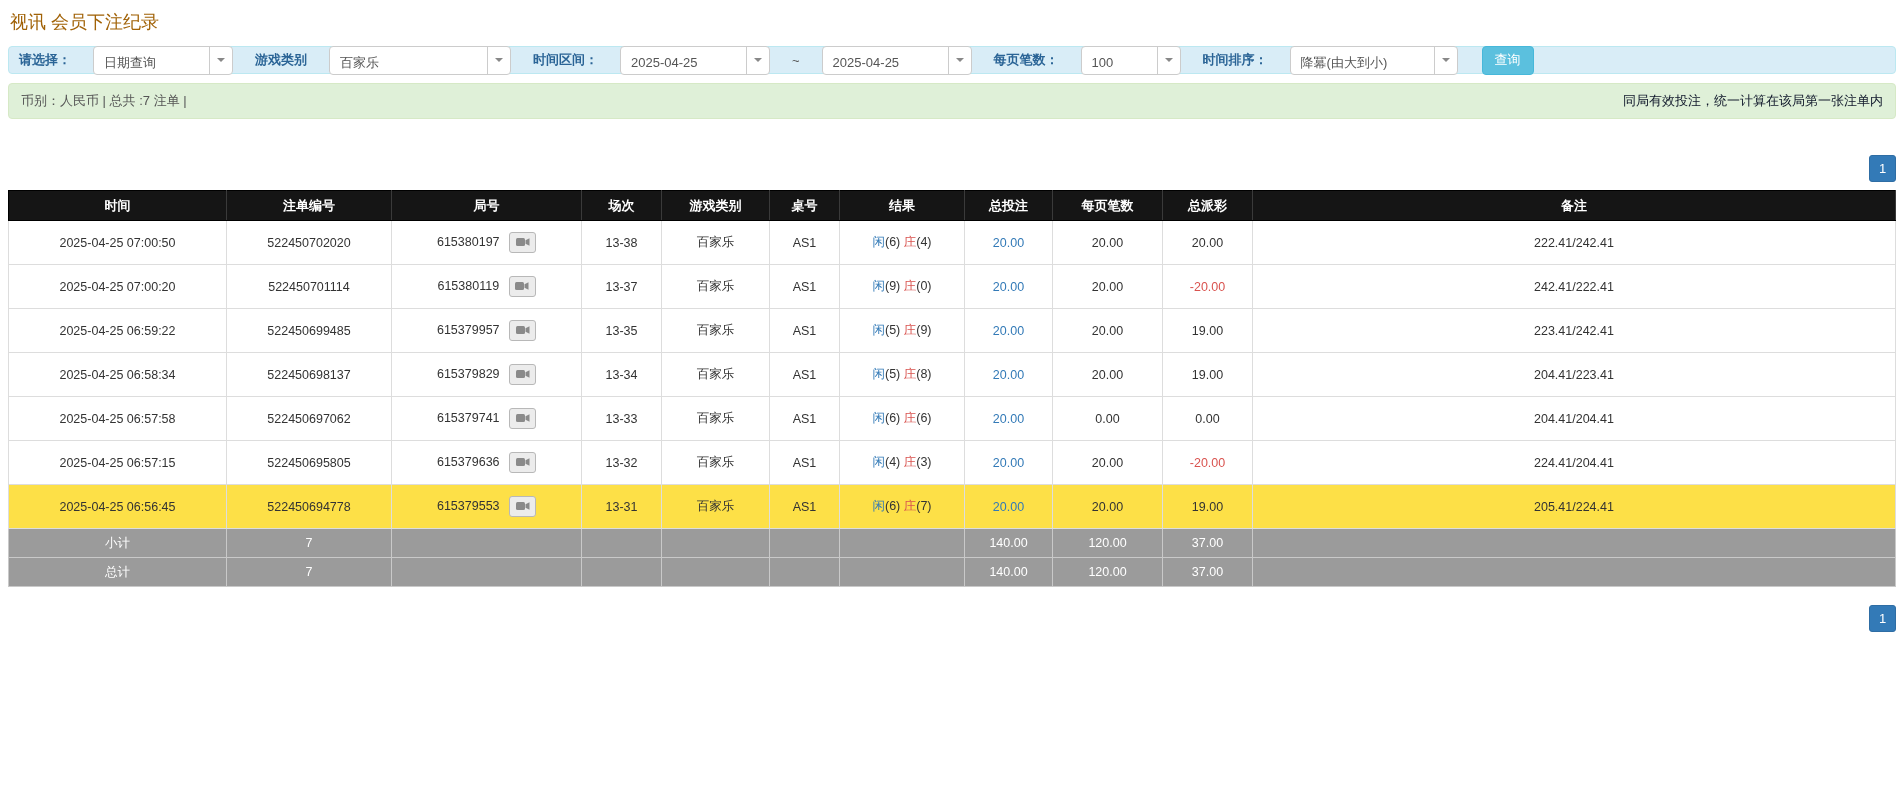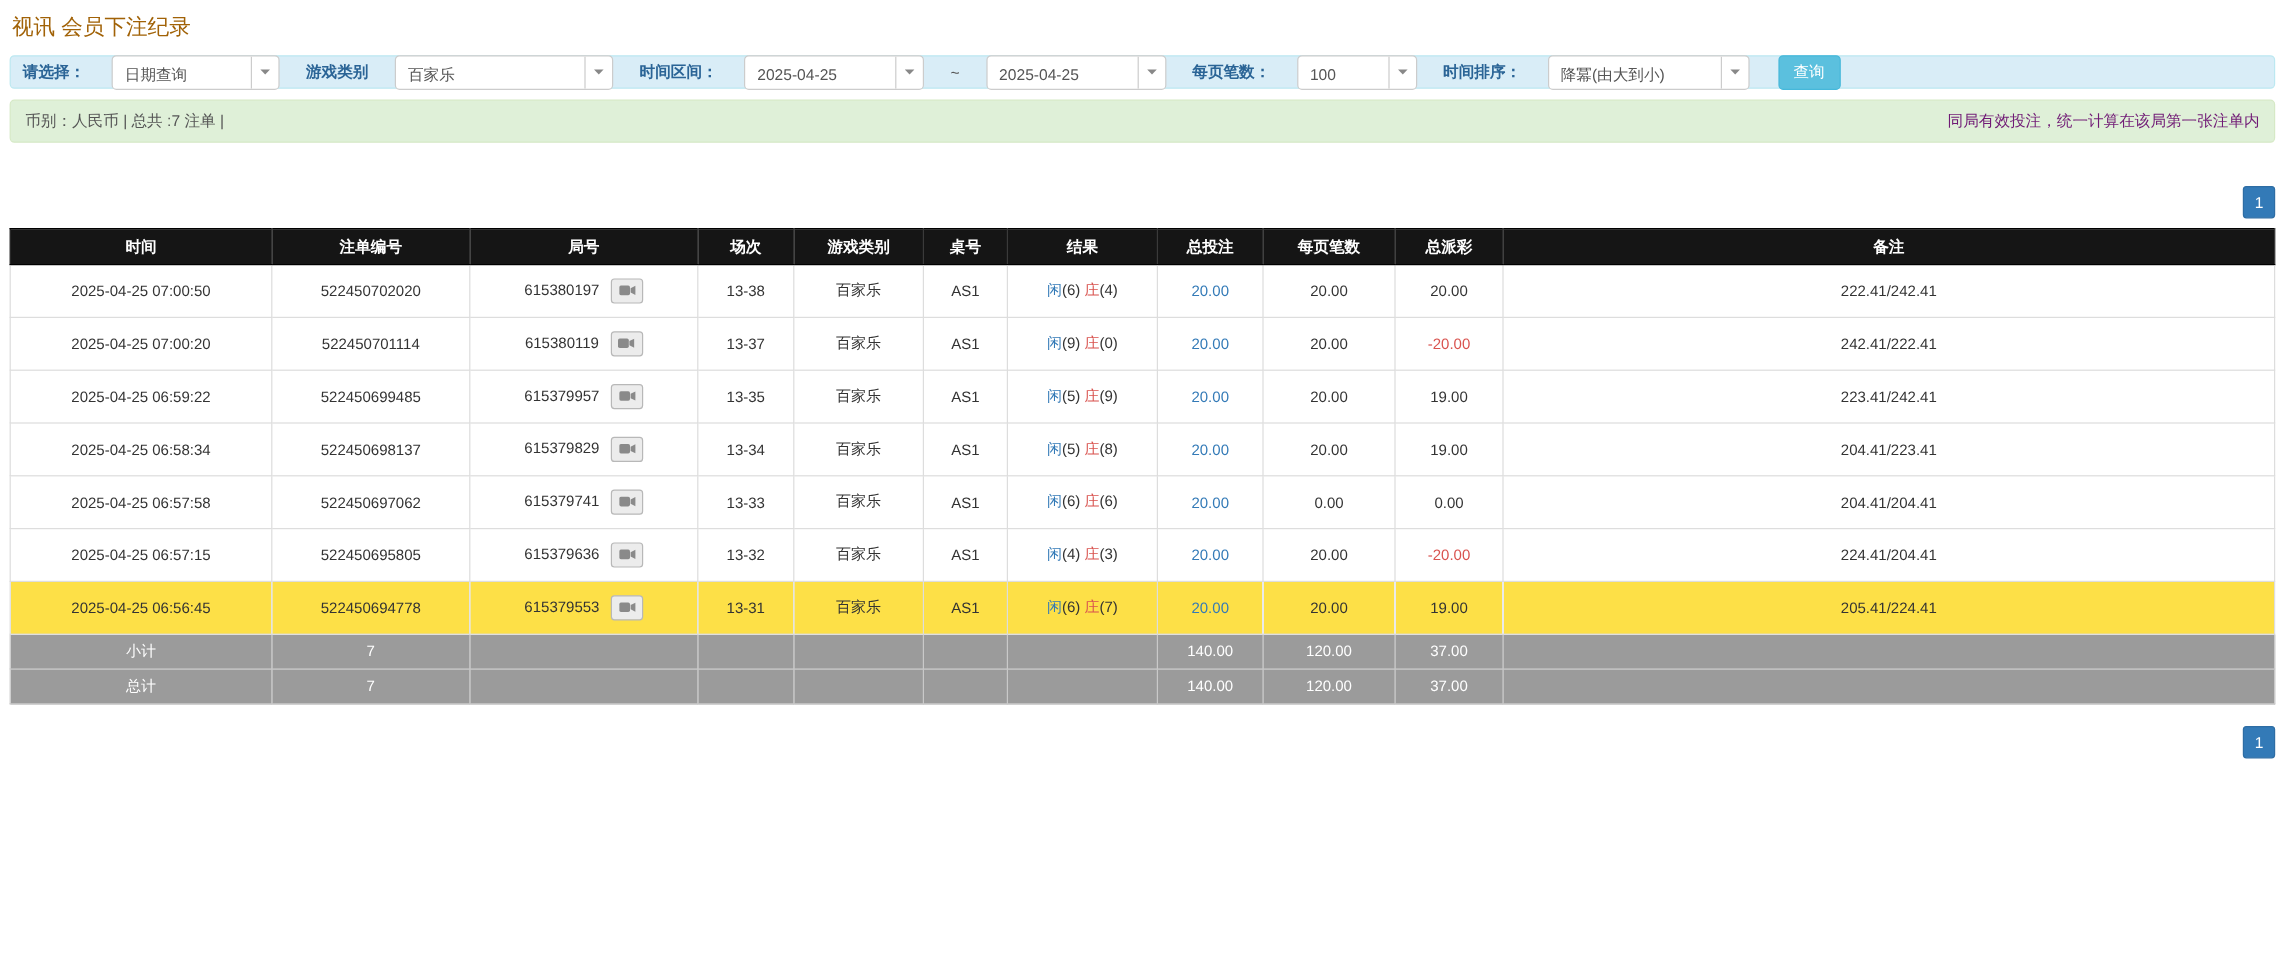--- a/index.html
+++ b/index.html
@@ -83,21 +83,21 @@
     border: 1px solid #d6e9c6;
     border-radius: 4px;
     height: 36px;
     display: flex;
     align-items: center;
     justify-content: space-between;
     padding: 0 12px;
     gap: 12px;
   }
   .summary-left { color: #555; }
-  .summary-right { color: #701a75; font-family: Liberation Serif, serif; }
+  .summary-right { color: #0f172a; font-family: Liberation Serif, serif; }
 
   
   .pager { display: flex; justify-content: flex-end; }
   .pager.top { margin-top: 36px; margin-bottom: 8px; }
   .pager.bottom { margin-top: 18px; }
   .page-btn {
     min-width: 27px;
     height: 27px;
     background: #337ab7;
     border: 1px solid #2e6da4;

